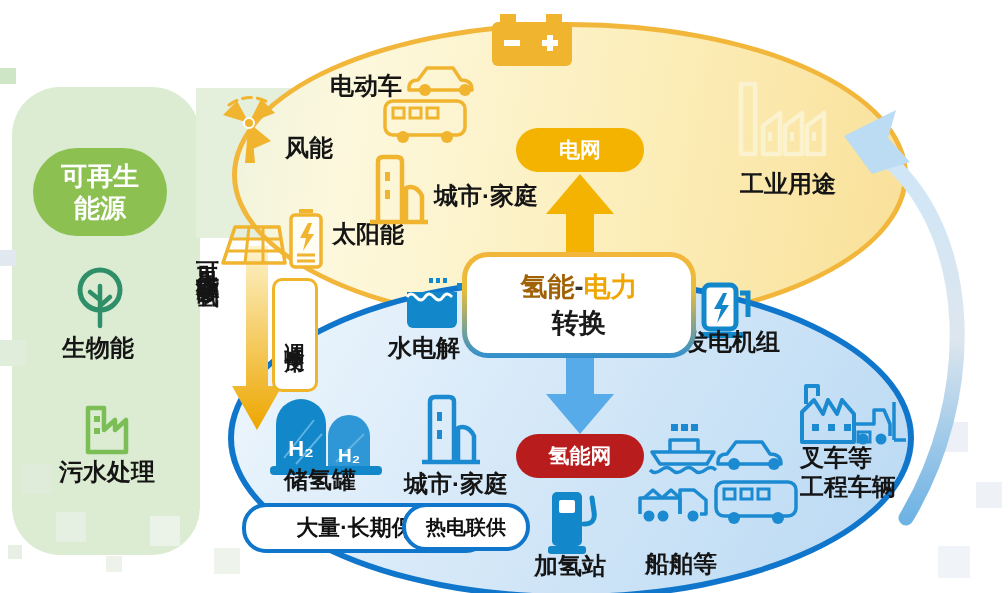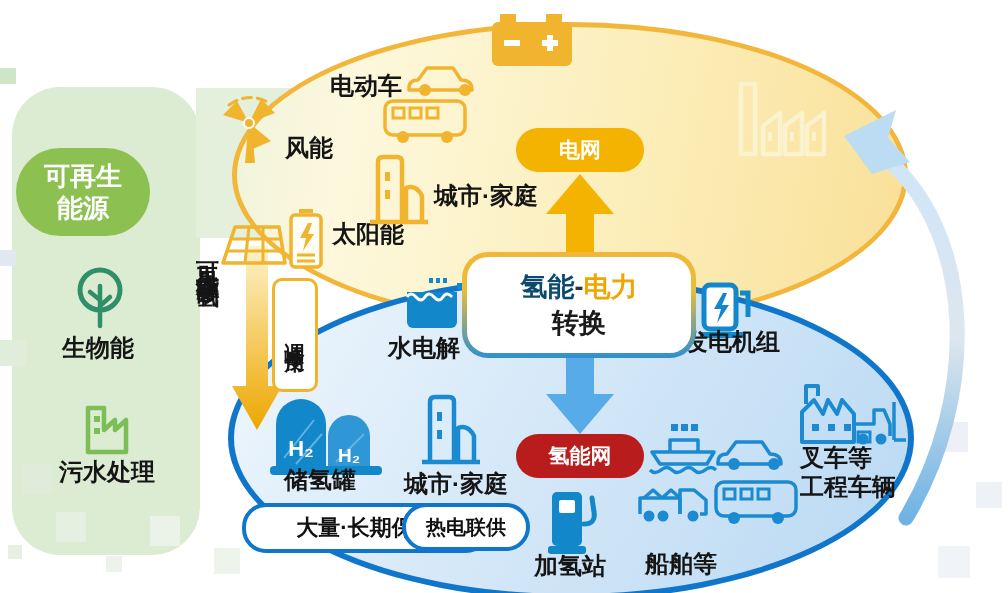--- a/index.html
+++ b/index.html
@@ -8,38 +8,38 @@
   .abs{position:absolute;}
   .sq{position:absolute;}
   .lbl{position:absolute;font-size:24px;font-weight:600;color:#151515;white-space:nowrap;line-height:1.15;}
   .vlbl{writing-mode:vertical-rl;text-orientation:upright;line-height:1;letter-spacing:4px;}
   .ellipse{position:absolute;border-radius:50%;}
   .ellipse-yellow{left:232px;top:22px;width:666px;height:296px;border:5px solid #f2b63a;
     background:linear-gradient(100deg,#eef3dc 0%,#fdf8dd 18%,#fcefbd 55%,#f9e098 100%);}
   .ellipse-blue{left:228px;top:276px;width:674px;height:312px;border:6px solid #0f76cc;
     background:linear-gradient(120deg,#eff7fd 0%,#d5e8f8 45%,#b9d9f3 100%);}
   .panel{position:absolute;left:12px;top:87px;width:188px;height:468px;border-radius:48px;background:#dcecd3;}
-  .panel-pill{position:absolute;left:16px;top:148px;width:134px;height:88px;border-radius:44px;background:#8cc152;
+  .panel-pill{position:absolute;left:33px;top:148px;width:134px;height:88px;border-radius:44px;background:#8cc152;
     display:flex;flex-direction:column;align-items:center;justify-content:center;
     color:#ffffff;font-size:26px;font-weight:700;line-height:1.25;}
   .connector{position:absolute;left:196px;top:88px;width:150px;height:150px;background:#e4efdc;}
   .pill{position:absolute;display:flex;align-items:center;justify-content:center;
     border-radius:24px;color:#ffffff;font-weight:700;font-size:21px;}
   .pill-grid{left:516px;top:128px;width:128px;height:44px;background:#f5b301;}
   .pill-h2net{left:516px;top:434px;width:128px;height:44px;background:#b91c1c;}
   .note-pill{position:absolute;display:flex;align-items:center;justify-content:center;background:#ffffff;
     border:4px solid #0f76cc;border-radius:24px;font-weight:600;color:#111;}
   .peak-pill{position:absolute;left:272px;top:278px;width:40px;height:108px;background:#ffffff;
     border:3px solid #f0b429;border-radius:10px;display:flex;align-items:center;justify-content:center;
     font-size:20px;font-weight:600;color:#151515;}
   .cbox{position:absolute;left:462px;top:252px;width:234px;height:106px;border-radius:26px;
     background:linear-gradient(180deg,#f2b63a 0%,#e9bd3a 35%,#2f8fd0 100%);padding:5px;box-sizing:border-box;}
   .cbox-inner{width:100%;height:100%;background:#ffffff;border-radius:21px;display:flex;flex-direction:column;
     align-items:center;justify-content:center;font-size:27px;font-weight:700;line-height:1.35;}
-  .cbox-l1 .h{color:#0c4a6e;} .cbox-l1 .d{color:#333;} .cbox-l1 .p{color:#f0a500;} .cbox-l2{color:#1a1a1a;}
+  .cbox-l1 .h{color:#a16207;} .cbox-l1 .d{color:#333;} .cbox-l1 .p{color:#f0a500;} .cbox-l2{color:#1a1a1a;}
   .z0{z-index:0}.z1{z-index:1}.z2{z-index:2}.z3{z-index:3}.z5{z-index:5}.z6{z-index:6}.z7{z-index:7}
 </style>
 </head>
 <body>
 
 <div class="stage">
 
   <div class="panel z0"></div>
 
   <div class="sq z0" style="left:0;top:68px;width:16px;height:16px;background:#cfe6c6"></div>
@@ -166,20 +166,21 @@
     <g stroke="#fbf2cf" stroke-width="4.5" fill="none" stroke-linejoin="round">
       <rect x="8" y="4" width="14" height="70"></rect>
       <path d="M30 74 V46 l17 -13 v41 z"></path>
       <path d="M52 74 V46 l17 -13 v41 z"></path>
       <path d="M74 74 V46 l17 -13 v41 z"></path>
     </g>
     <rect x="35" y="52" width="4" height="9" fill="#fbf2cf"></rect>
     <rect x="57" y="52" width="4" height="9" fill="#fbf2cf"></rect>
     <rect x="79" y="52" width="4" height="9" fill="#fbf2cf"></rect>
   </svg>
+  <div class="lbl z5" style="left:740px;top:170px">工业用途</div>
 
   <svg class="abs z5" style="left:403px;top:278px" width="70" height="56" viewBox="0 0 70 56">
     <rect x="26" y="0" width="4" height="5" fill="#1287c9"></rect>
       <rect x="33" y="0" width="4" height="5" fill="#1287c9"></rect>
       <rect x="40" y="0" width="4" height="5" fill="#1287c9"></rect>
     <path d="M4 14 V44 a6 6 0 0 0 6 6 h38 a6 6 0 0 0 6 -6 V14 z" fill="#1287c9"></path>
     <path d="M4 19 q4 -6 9 0 t9 0 t9 0 t9 0 t9 0" stroke="#fff" stroke-width="3" fill="none"></path>
     <path d="M54 8 h10 v34" stroke="#1287c9" stroke-width="6" fill="none"></path>
   </svg>
   <div class="lbl z5" style="left:388px;top:334px">水电解</div>

